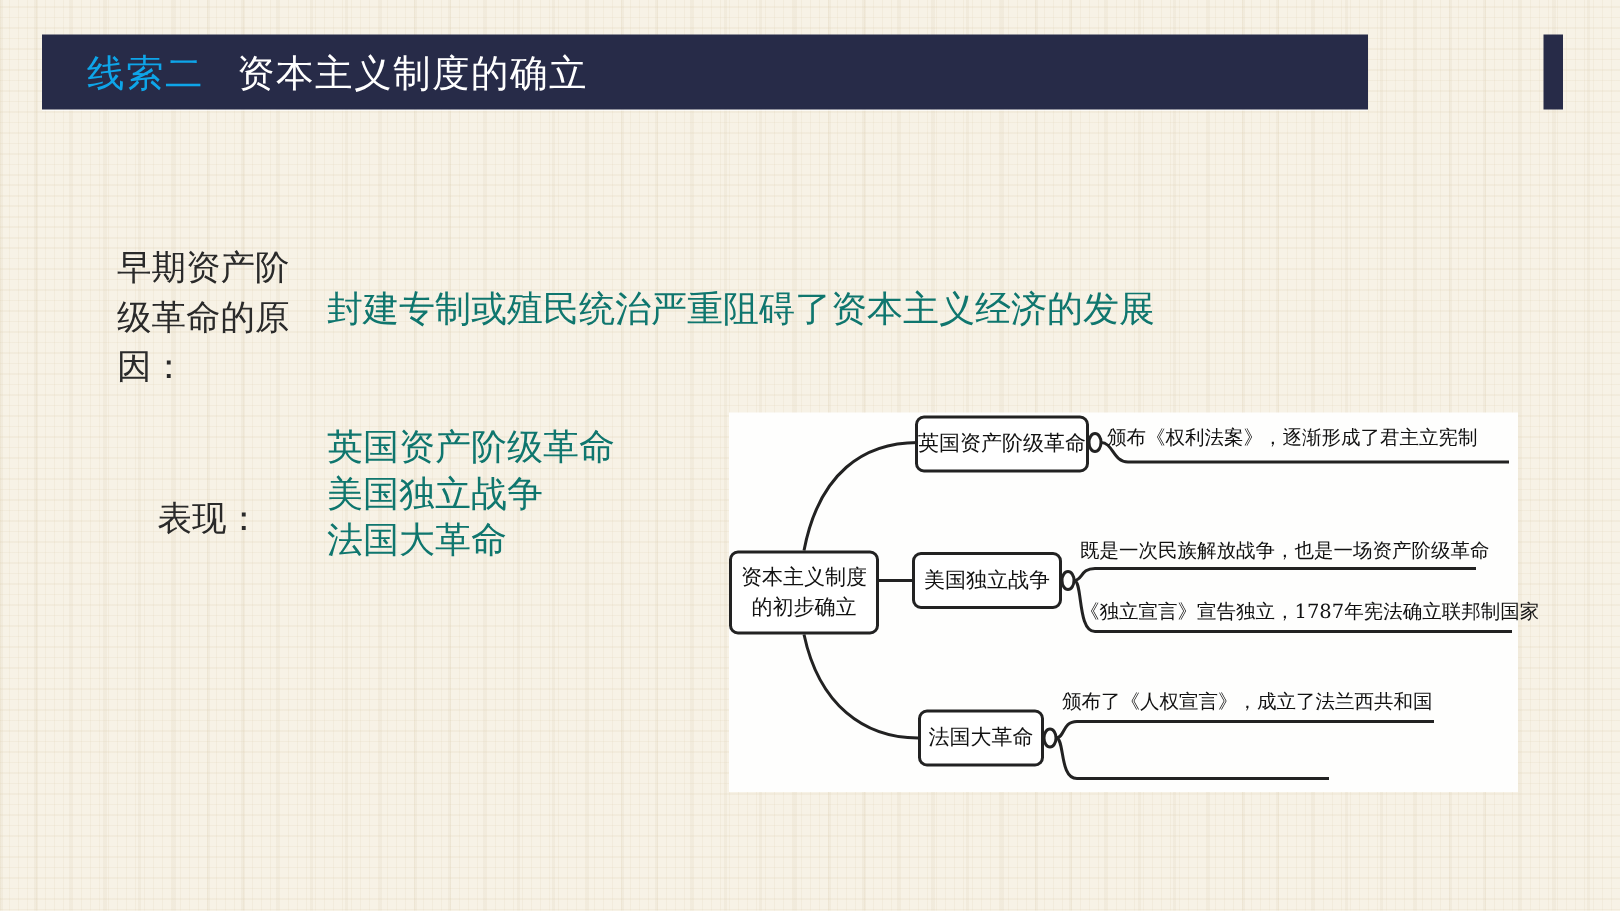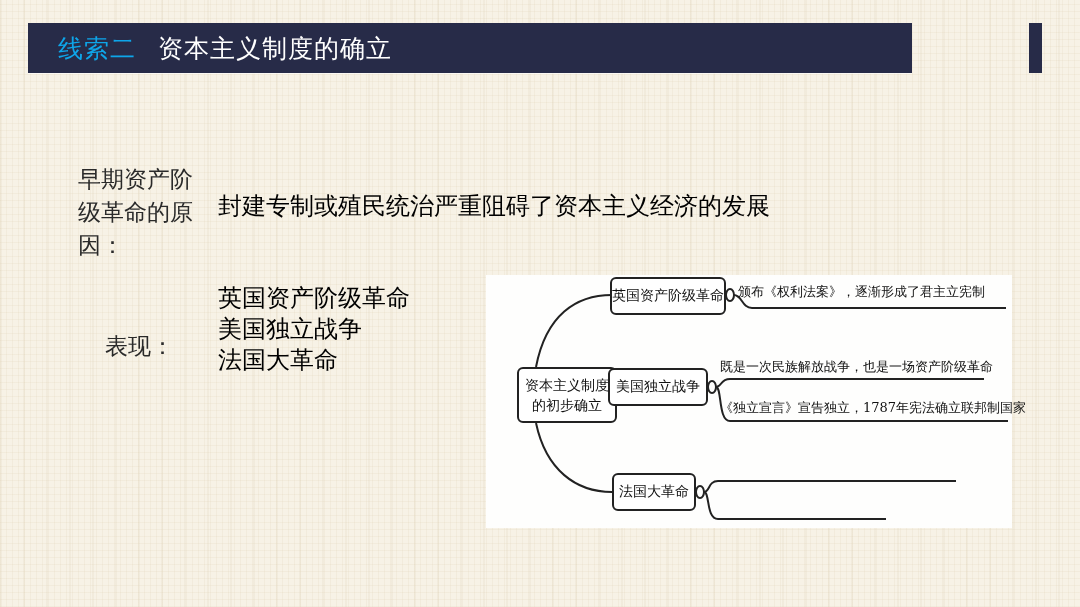--- a/index.html
+++ b/index.html
@@ -25,37 +25,37 @@
       margin-left: 22px; color: #ffffff; font-size: 25px; font-weight: normal; letter-spacing: 1px;
     }
     .accent-bar {
       position: absolute; left: 1029px; top: 23px; width: 13px; height: 50px; background: #272b48;
     }
     .label {
       position: absolute; color: #2a2a2a; font-size: 23px; line-height: 33px;
     }
     .cause-label { left: 78px; top: 163px; width: 120px; }
     .manifest-label { left: 105px; top: 283px; margin-top: 47px; }
-    .red { color: #000000; font-size: 24px; position: absolute; }
+    .red { color: #0f766e; font-size: 24px; position: absolute; }
     .cause-text { left: 218px; top: 190px; white-space: nowrap; }
     .manifest-list { left: 218px; top: 283px; line-height: 31px; }
     .manifest-list div { white-space: nowrap; }
 
     .mindmap {
       position: absolute; left: 486px; top: 275px; width: 526px; height: 253px;
       background: #fefefd;
     }
     .mindmap svg { position: absolute; left: 0; top: 0; }
     .node {
       position: absolute; border: 2px solid #222; border-radius: 6px; background: #fff;
       font-family: "DejaVu Serif", "Liberation Serif", serif; font-size: 14px; color: #111;
       display: flex; align-items: center; justify-content: center; text-align: center;
       box-sizing: border-box;
     }
-    .root-node { left: 0px; top: 92px; width: 100px; height: 56px; line-height: 20px; padding: 0 4px; margin-left: 31px; }
+    .root-node { left: 0px; top: 92px; width: 100px; height: 56px; line-height: 20px; padding: 0 4px; }
     .branch-node { width: 114px; height: 42px; }
     .leaf {
       position: absolute; font-family: "DejaVu Serif", "Liberation Serif", serif;
       font-size: 13px; color: #111; white-space: nowrap;
     }
   </style>
 </head>
 <body>
 
 <div class="header-bar">
@@ -99,13 +99,14 @@
   <div class="node root-node">资本主义制度的初步确立</div>
 
   <div class="node branch-node" style="left:124px; top:2px; width:116px; height:38px;">英国资产阶级革命</div>
   <div class="leaf" style="left:252px; top:8px;">颁布《权利法案》，逐渐形成了君主立宪制</div>
 
   <div class="node branch-node" style="left:122px; top:93px; width:100px; height:38px;">美国独立战争</div>
   <div class="leaf" style="left:234px; top:83px;">既是一次民族解放战争，也是一场资产阶级革命</div>
   <div class="leaf" style="left:234px; top:124px;">《独立宣言》宣告独立，1787年宪法确立联邦制国家</div>
 
   <div class="node branch-node" style="left:126px; top:198px; width:84px; height:38px;">法国大革命</div>
+  <div class="leaf" style="left:222px; top:184px;">颁布了《人权宣言》，成立了法兰西共和国</div>
 </div>
 
 </body></html>

